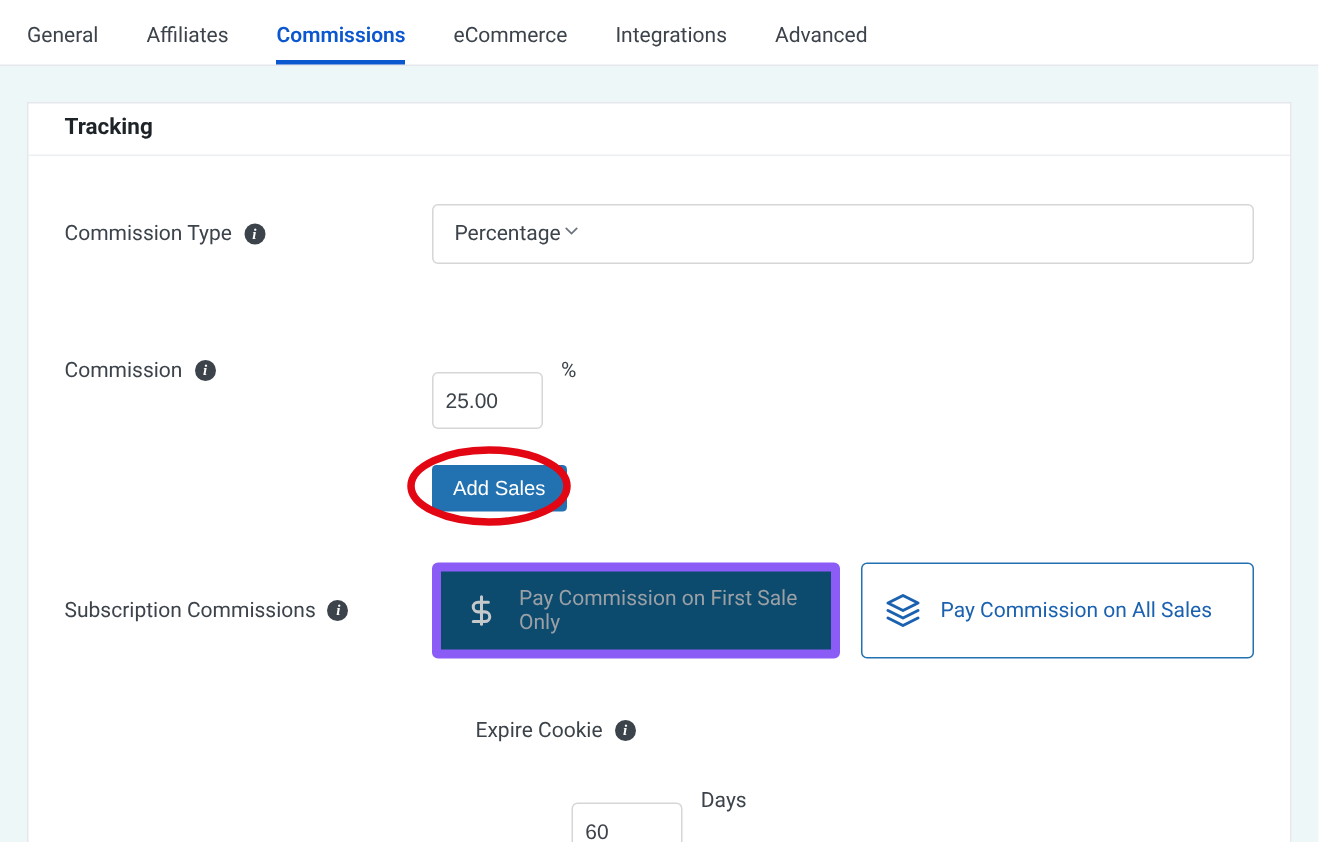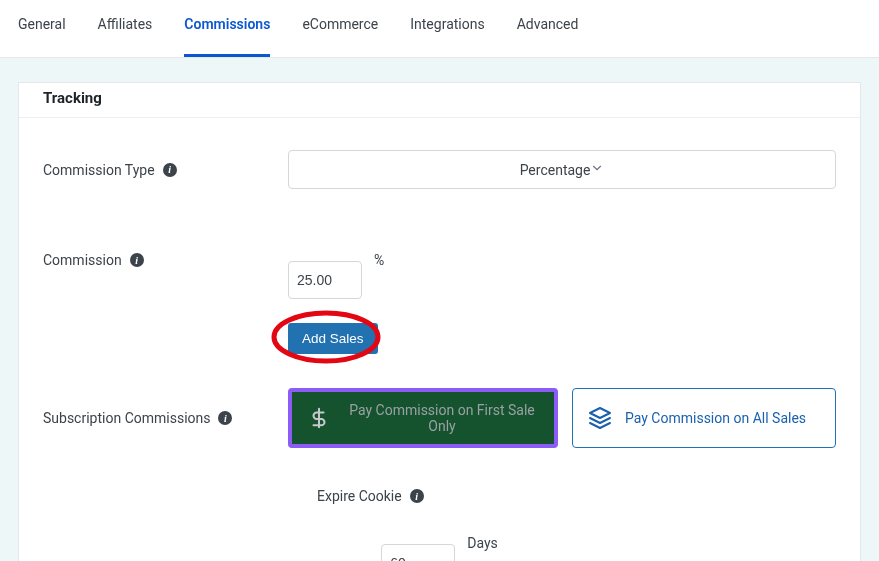--- a/index.html
+++ b/index.html
@@ -21,21 +21,21 @@
   }
   .tab {
     color: #3c434a;
     cursor: pointer;
     font-size: 14px;
   }
   .tab.active {
     color: #0b57d0;
     font-weight: 600;
     border-bottom: 3px solid #0b57d0;
-    padding-bottom: 22px;
+    padding-bottom: 8px;
   }
   .page-bg {
     background: #eef7f8;
     padding: 24px 18px 30px 18px;
   }
   .panel {
     background: #fff;
     border: 1px solid #e5e7eb;
     padding: 6px 24px 30px 24px;
   }
@@ -87,21 +87,21 @@
     width: 100%;
     max-width: 548px;
   }
   .select-box {
     border: 1px solid #d6d6d6;
     border-radius: 4px;
     padding: 10px 14px;
     color: #3c434a;
     font-size: 14px;
     display: flex;
-    justify-content: center;
+    justify-content: flex-start;
     align-items: center;
     cursor: pointer;
   }
   .chevron { color: #6b7280; }
   .input-number {
     width: 74px;
     padding: 10px 8px;
     border: 1px solid #d6d6d6;
     border-radius: 4px;
     font-size: 14px;
@@ -139,24 +139,23 @@
     flex: 1;
     display: flex;
     align-items: center;
     gap: 12px;
     border-radius: 4px;
     padding: 10px 14px;
     cursor: pointer;
     font-size: 14px;
   }
   .toggle-btn.inactive {
-    background: #14532d;
-    border: 4px solid #8b5cf6;
+    background: #0c4a6e;
+    border: 6px solid #8b5cf6;
     color: #9aa0a6;
-    text-align: center;
   }
   .toggle-btn.active {
     background: #fff;
     border: 1.5px solid #2271b1;
     color: #1a61b0;
   }
   .toggle-icon { flex-shrink: 0; width: 26px; height: 26px; display: flex; align-items: center; justify-content: center; }
 </style>
 </head>
 <body>

